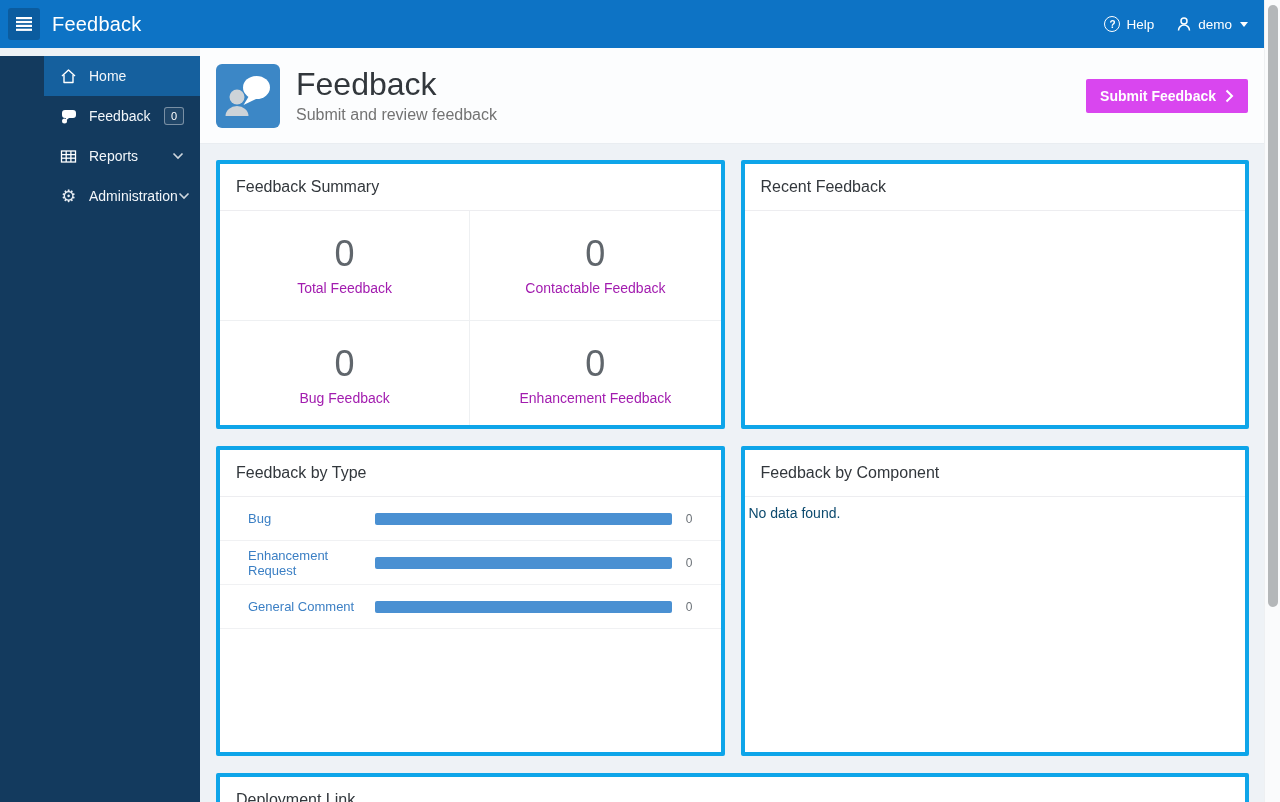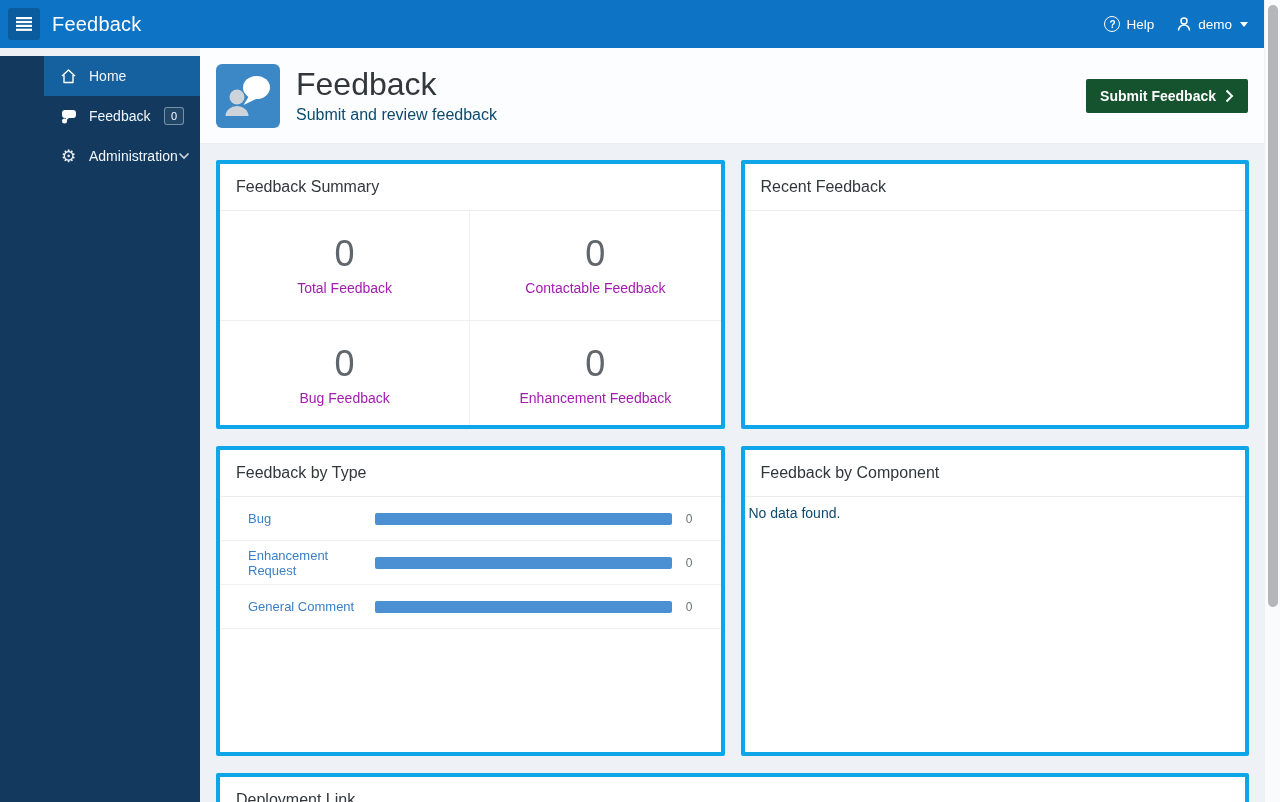--- a/index.html
+++ b/index.html
@@ -22,22 +22,22 @@
   .nav-badge { margin-left:auto; min-width:20px; text-align:center; font-size:11px; padding:2px 5px; border:1px solid rgba(255,255,255,.4); background:rgba(255,255,255,.06); border-radius:3px; color:#ffffff; }
   .nav-chevron { margin-left:auto; opacity:.8; display:flex; }
   .gear-glyph { font-family:"DejaVu Sans",sans-serif; font-size:17px; color:#e9eff5; line-height:1; }
 
   
   .main { position:absolute; left:200px; top:48px; width:1064px; height:754px; overflow:hidden; background:#eef2f6; }
   .page-header { background:#fcfdfe; border-bottom:1px solid #e9edf1; height:96px; display:flex; align-items:center; padding:0 16px; }
   .app-icon { width:64px; height:64px; background:#3c87c6; border-radius:6px; flex-shrink:0; display:flex; align-items:center; justify-content:center; }
   .title-wrap { margin-left:16px; }
   .page-title { font-size:32px; font-weight:400; color:#32373c; line-height:1.1; }
-  .page-subtitle { font-size:16px; color:#0c4a6e; margin-top:4px; }
-  .submit-btn { margin-left:auto; background:#14532d; color:#ffffff; border:none; border-radius:2px; height:34px; padding:0 14px; font-size:14px; font-weight:bold; display:flex; align-items:center; gap:9px; cursor:pointer; font-family:inherit; }
+  .page-subtitle { font-size:16px; color:#737373; margin-top:4px; }
+  .submit-btn { margin-left:auto; background:#d946ef; color:#ffffff; border:none; border-radius:2px; height:34px; padding:0 14px; font-size:14px; font-weight:bold; display:flex; align-items:center; gap:9px; cursor:pointer; font-family:inherit; }
 
   .content { padding:16px 15px 16px 16px; display:grid; grid-template-columns:1fr 1fr; gap:17px 16px; }
   .card { background:#ffffff; border:4px solid #0ea5e9; border-radius:2px; overflow:hidden; }
   .card-header { padding:14px 16px; font-size:16px; color:#32373c; border-bottom:1px solid #ededf0; }
   .h269 { height:269px; }
   .h310 { height:310px; }
   .span2 { grid-column:1 / -1; min-height:70px; }
 
   
   .stats-grid { display:grid; grid-template-columns:1fr 1fr; }
@@ -110,20 +110,37 @@
       <svg width="17" height="17" viewBox="0 0 17 17" fill="#ffffff">
           <path d="M5 2 h8 a3 3 0 0 1 3 3 v2 a3 3 0 0 1 -3 3 h-4 l-3 2.5 v-2.5 h-1 a3 3 0 0 1 -3 -3 v-2 a3 3 0 0 1 3 -3 z"></path>
           <circle cx="4.5" cy="13" r="2.5"></circle>
         </svg>
     </span>
     <span>Feedback</span>
     <span class="nav-badge">0</span>
   </div>
   <div class="nav-item">
     <span class="nav-icon">
+      <svg width="17" height="17" viewBox="0 0 17 17" fill="none" stroke="#ffffff" stroke-width="1.3">
+          <rect x="1.5" y="3" width="14" height="11"></rect>
+          <line x1="1.5" y1="6.6" x2="15.5" y2="6.6"></line>
+          <line x1="1.5" y1="10.2" x2="15.5" y2="10.2"></line>
+          <line x1="6.2" y1="3" x2="6.2" y2="14"></line>
+          <line x1="10.9" y1="3" x2="10.9" y2="14"></line>
+        </svg>
+    </span>
+    <span>Reports</span>
+    <span class="nav-chevron">
+      <svg width="12" height="8" viewBox="0 0 12 8" fill="none" stroke="#ffffff" stroke-width="1.6">
+          <polyline points="1.5,1.5 6,6 10.5,1.5"></polyline>
+        </svg>
+    </span>
+  </div>
+  <div class="nav-item">
+    <span class="nav-icon">
         <span class="gear-glyph">⚙</span>
       </span>
     <span>Administration</span>
     <span class="nav-chevron">
       <svg width="12" height="8" viewBox="0 0 12 8" fill="none" stroke="#ffffff" stroke-width="1.6">
           <polyline points="1.5,1.5 6,6 10.5,1.5"></polyline>
         </svg>
     </span>
   </div>
 </nav>

